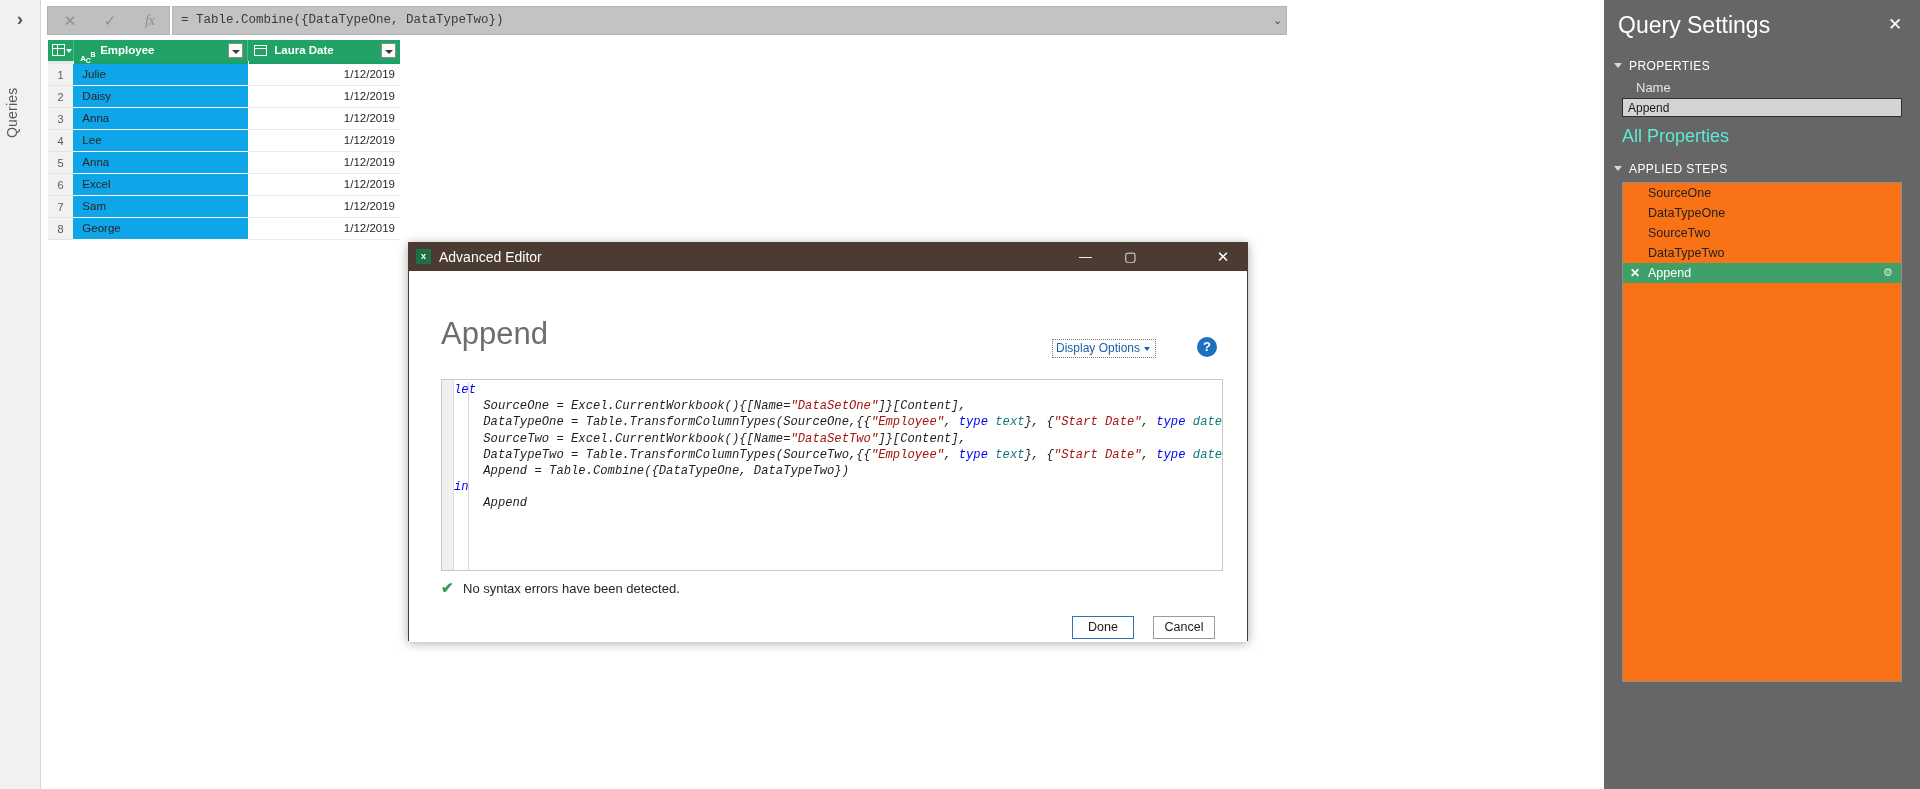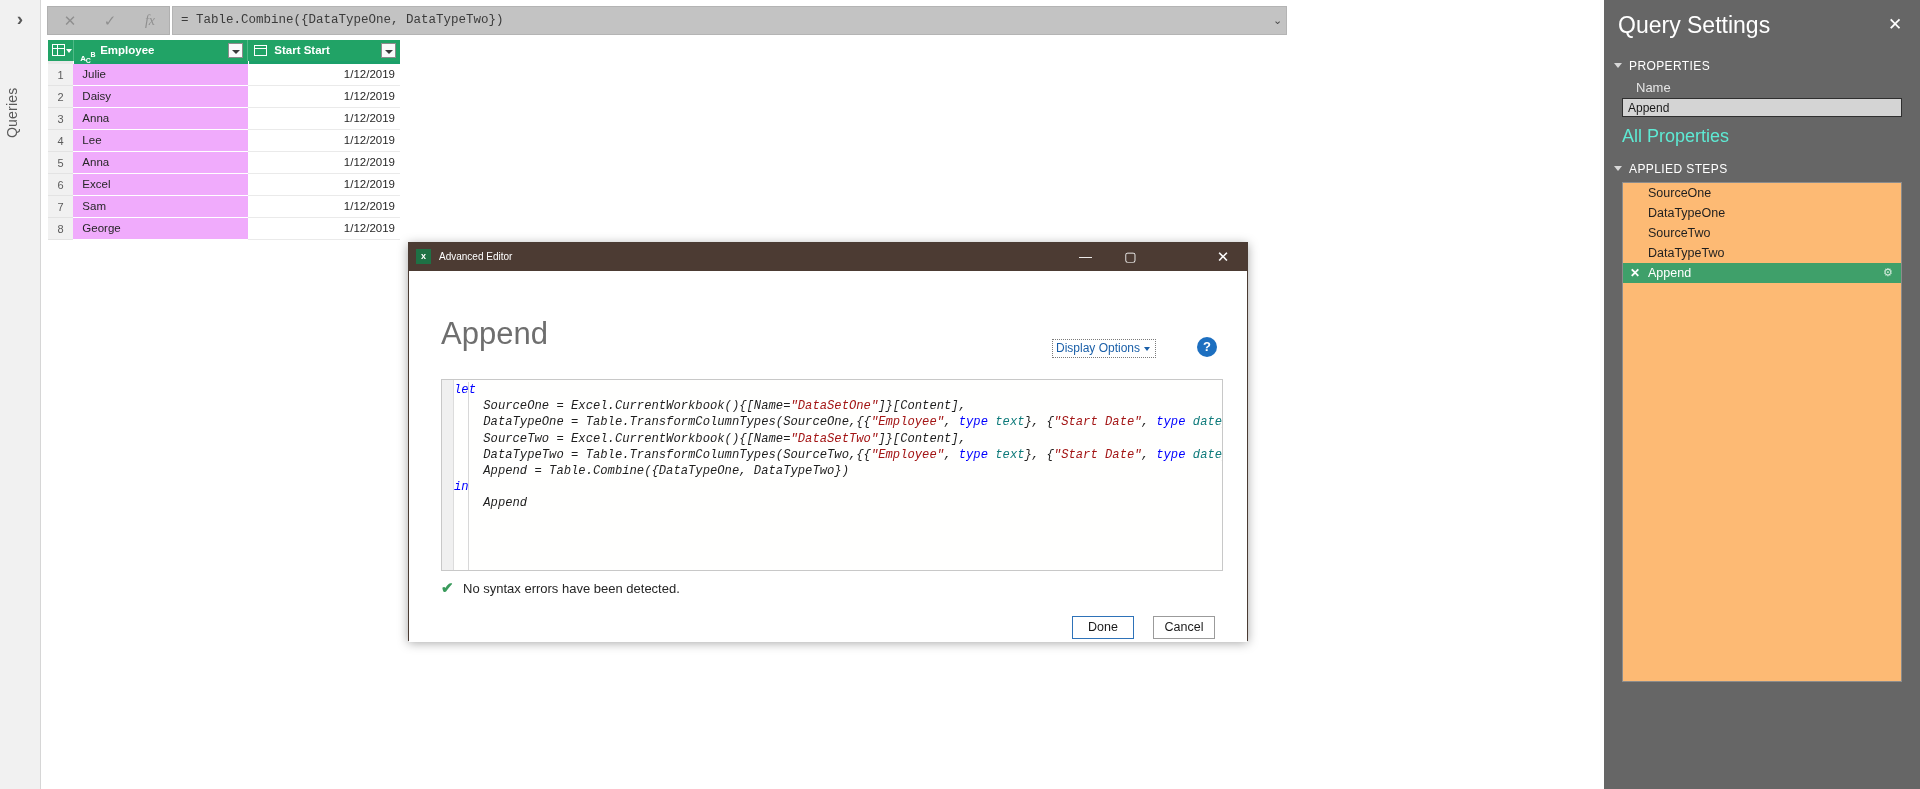--- a/index.html
+++ b/index.html
@@ -170,21 +170,21 @@
     background: #f1f1f1;
     color: #5b5b5b;
     font-size: 11px;
     line-height: 22px;
     text-align: center;
     border-bottom: 1px solid #e3e3e3;
     box-sizing: border-box;
   }
   .cell-emp {
     width: 185px; height: 22px;
-    background: #f0abfc;
+    background: #0ea5e9;
     color: #262626;
     font-size: 11.5px;
     line-height: 21px;
     padding-left: 9px;
     box-sizing: border-box;
     border-bottom: 1px solid #ffffff;
   }
   .cell-date {
     width: 162px; height: 22px;
     background: #ffffff;
@@ -240,21 +240,21 @@
     padding-left: 5px;
   }
   .qs-link {
     position: absolute; left: 18px;
     font-size: 18px; color: #5eead4;
     cursor: pointer;
   }
   .steps-box {
     position: absolute; left: 18px; top: 182px;
     width: 280px; height: 500px;
-    background: #fdba74;
+    background: #f97316;
     border: 1px solid #8c8c8c;
     box-sizing: border-box;
   }
   .step {
     position: relative;
     height: 20px;
     line-height: 20px;
     font-size: 12.5px;
     color: #1f1f1f;
     padding-left: 25px;
@@ -291,21 +291,21 @@
   .dlg-ico {
     position: absolute; left: 7px; top: 6px;
     width: 15px; height: 15px;
     background: #1e7145;
     color: #ffffff;
     font-size: 9px; font-weight: bold;
     line-height: 15px; text-align: center;
   }
   .dlg-title {
     position: absolute; left: 30px; top: 0;
-    font-size: 10px; line-height: 28px; color: #ffffff;
+    font-size: 14px; line-height: 28px; color: #ffffff;
   }
   .dlg-wbtn {
     position: absolute; top: 0; height: 28px; width: 45px;
     color: #ffffff; font-size: 13px; line-height: 28px; text-align: center;
     cursor: pointer;
   }
   .wb-min { right: 139px; }
   .wb-max { right: 94px; }
   .wb-close { right: 0; width: 48px; font-size: 15px; }
 
@@ -429,21 +429,21 @@
       </div>
       <div class="gh-cell employee">
         <span class="type-abc">A<sub>C</sub><sup style="font-size:7px">B</sup></span>
         <span>Employee</span>
         <span class="filter-btn">
             <span class="caret"></span>
           </span>
       </div>
       <div class="gh-cell startdate">
         <span class="type-cal"></span>
-        <span>Start Start</span>
+        <span>Laura Date</span>
         <span class="filter-btn">
             <span class="caret"></span>
           </span>
       </div>
     </div>
     <div class="accent-strip">
       <div class="as-corner"></div>
         <div class="as-emp"></div>
         <div class="as-date"></div>
     </div>

